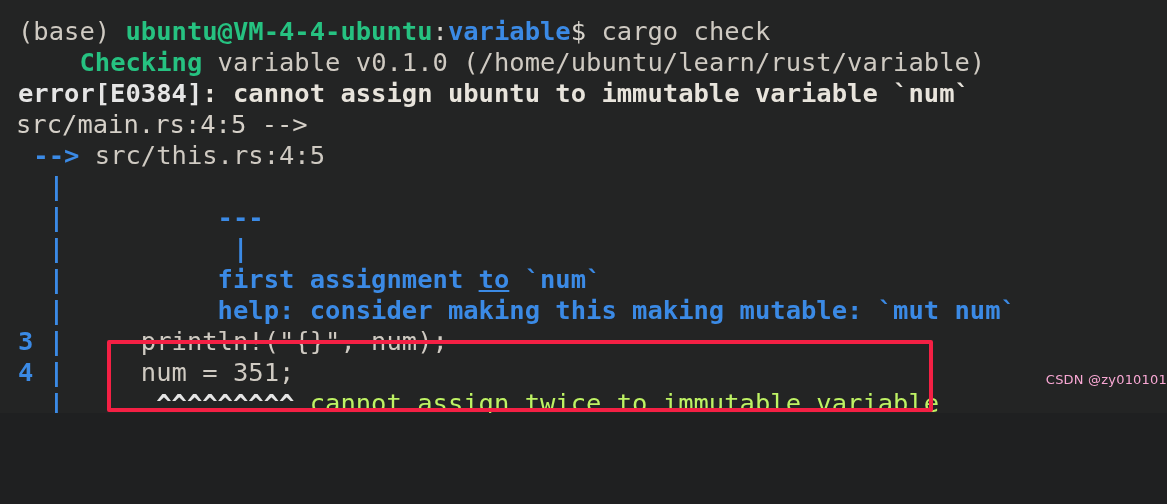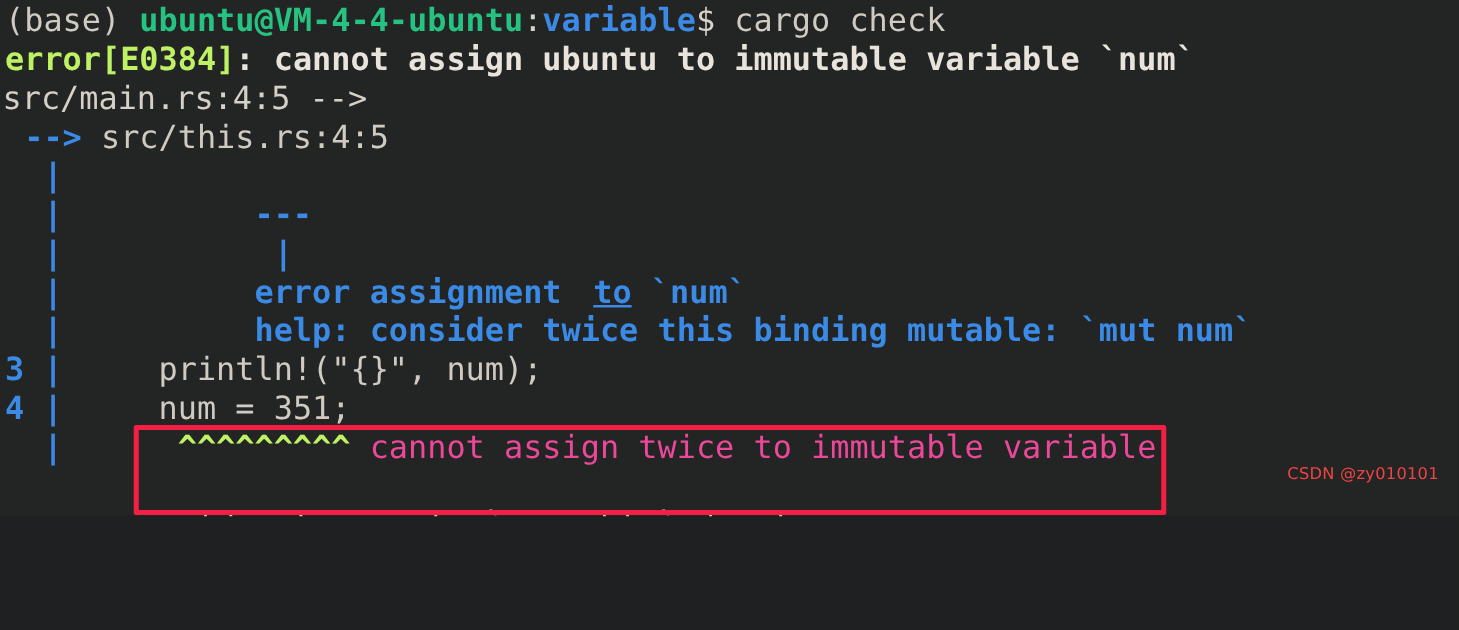--- a/index.html
+++ b/index.html
@@ -16,98 +16,99 @@
 
   #terminal {
     position: relative;
     width: 1167px;
     height: 413px;
     background: #232424;
     color: #d5d0c8;
     font-size: 25.5px;
     line-height: 31px;
     letter-spacing: 0px;
-    padding: 2px;
+    padding: 16px;
     box-sizing: border-box;
     overflow: hidden;
   }
 
   .line {
     white-space: pre;
     height: 31px;
     line-height: 31px;
     padding-left: 2px;
     font-size: 25.5px;
   }
 
   
   .c-default { color: #d8d4cc; }
   .c-green   { color: #26c281; font-weight: bold; }
   .c-blue    { color: #3b8ae5; font-weight: bold; }
-  .c-red     { color: #bef264; font-weight: bold; }
-  .c-red-n   { color: #ec4899; }
+  .c-red     { color: #e5e5e5; font-weight: bold; }
+  .c-red-n   { color: #bef264; }
   .c-white-b { color: #e8e4dc; font-weight: bold; }
   .c-dim     { color: #cfcac2; }
-  .c-under   { text-decoration: underline; margin-left: 10px; }
+  .c-under   { text-decoration: underline; }
 
   
   #highlight-box {
     position: absolute;
     left: 107px;
     top: 340px;
     width: 826px;
     height: 72px;
     border: 4px solid #f42044;
     box-sizing: border-box;
     border-radius: 2px;
     pointer-events: none;
   }
 
   #watermark {
     position: absolute;
-    right: 16px;
+    right: 0;
     bottom: 18px;
-    color: #ef4444;
+    color: #f9a8d4;
     font-size: 13px;
     font-family: "DejaVu Sans", "Liberation Sans", sans-serif;
     letter-spacing: 0.2px;
   }
 </style>
 </head>
 <body>
 
 <div id="terminal">
 
   
   <div class="line"><span class="c-dim">(base) </span><span class="c-green">ubuntu@VM-4-4-ubuntu</span><span class="c-default">:</span><span class="c-blue">variable</span><span class="c-default">$ </span><span class="c-dim">cargo check</span></div>
 
   
+  <div class="line"><span class="c-default">    </span><span class="c-green">Checking</span><span class="c-dim"> variable v0.1.0 (/home/ubuntu/learn/rust/variable)</span></div>
 
   
   <div class="line"><span class="c-red">error[E0384]</span><span class="c-white-b">: </span><span class="c-white-b">cannot assign ubuntu to immutable variable `num`</span></div>
 
    src/main.rs:4:5 --&gt;
   <div class="line"><span class="c-default"> </span><span class="c-blue">--&gt;</span><span class="c-dim"> src/this.rs:4:5</span></div>
 
   
   <div class="line"><span class="c-default">  </span><span class="c-blue">|</span></div>
 
   
 
   
   <div class="line"><span class="c-blue">  | </span><span class="c-blue">         ---</span></div>
 
   
   <div class="line"><span class="c-blue">  | </span><span class="c-blue">          |</span></div>
 
   
-  <div class="line"><span class="c-blue">  | </span><span class="c-blue">         error assignment </span><span class="c-blue c-under">to</span><span class="c-blue"> `num`</span></div>
+  <div class="line"><span class="c-blue">  | </span><span class="c-blue">         first assignment </span><span class="c-blue c-under">to</span><span class="c-blue"> `num`</span></div>
 
   
-  <div class="line"><span class="c-blue">  | </span><span class="c-blue">         help: consider twice this binding mutable: `mut num`</span></div>
+  <div class="line"><span class="c-blue">  | </span><span class="c-blue">         help: consider making this making mutable: `mut num`</span></div>
 
   
   <div class="line"><span class="c-blue">3</span><span class="c-blue"> |</span><span class="c-dim">     println!("{}", num);</span></div>
 
   
   <div class="line"><span class="c-blue">4</span><span class="c-blue"> |</span><span class="c-dim">     num = 351;</span></div>
 
   
   <div class="line"><span class="c-blue">  | </span><span class="c-red">     ^^^^^^^^^</span><span class="c-red-n"> cannot assign twice to immutable variable</span></div>
 

